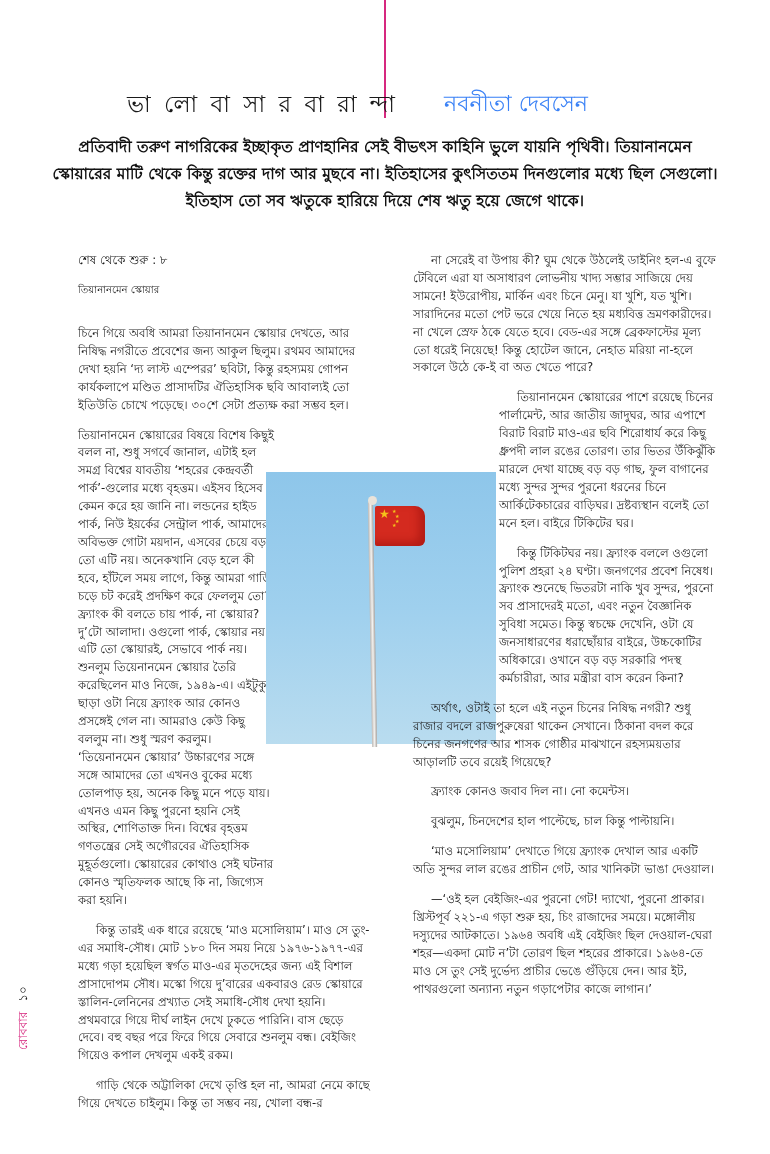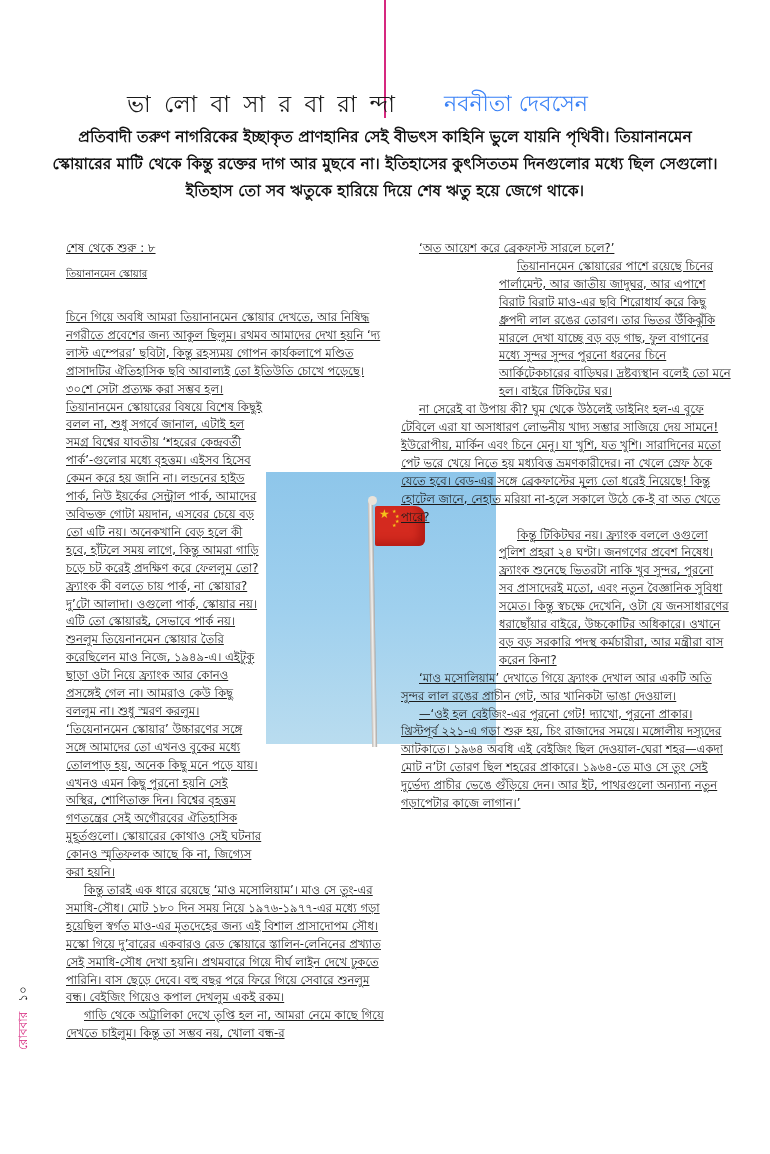--- a/index.html
+++ b/index.html
@@ -2,24 +2,24 @@
 <html><head>
 <meta charset="utf-8">
 <style>
   html, body { margin:0; padding:0; background:#ffffff; }
   body { width:770px; height:1154px; position:relative; overflow:hidden;
          font-family:"DejaVu Sans", sans-serif; color:#1a1a1a; }
   .top-rule { position:absolute; left:384px; top:0; width:2px; height:118px; background:#d6287f; }
   .header { position:absolute; top:86px; left:0; width:770px; height:36px; }
   .col-title { position:absolute; right:372px; top:0; font-size:23px; letter-spacing:3px; color:#1a1a1a; white-space:nowrap; }
   .author { position:absolute; left:398px; top:0; font-size:22px; color:#3b82f6; white-space:nowrap;margin-left:46px; }
-  .standfirst { position:absolute; top:124px; left:52px; width:666px; text-align:center;
+  .standfirst { position:absolute; top:134px; left:52px; width:666px; text-align:center;
                 font-size:15.5px; line-height:27px; font-weight:bold; color:#111; }
   .col { position:absolute; font-size:11.6px; line-height:17.9px; color:#1c1c1c; }
-  .col p { margin:0; text-indent:18px;text-decoration:underline; }
+  .col p { margin:12px; text-indent:18px; }
   .col p.noindent { text-indent:0; }
   .col-left { left:66px; top:239px; width:318px; }
   .col-right { left:401px; top:240px; width:330px; }
   .series { font-size:11.8px; line-height:18px; }
   .subhead { font-size:10px; line-height:18px; margin-top:8px !important; margin-bottom:26px !important; }
   .photo { position:absolute; left:266px; top:472px; width:230px; height:272px;
            background:linear-gradient(180deg,#8ec6ea 0%,#9fd0ee 50%,#b9dcef 100%); }
   .pole { position:absolute; left:104px; top:30px; width:5px; height:245px;
           background:linear-gradient(90deg,#bdb8b4,#f3f1ee,#a9a4a0); transform:skewX(1deg); }
   .finial { position:absolute; left:102px; top:24px; width:9px; height:9px; border-radius:50%; background:#e9e3da; }
@@ -59,24 +59,26 @@
   <div class="flag">
     <span class="star">★</span>
     <span class="star-s" style="left:17px;top:3px;">★</span>
     <span class="star-s" style="left:20px;top:8px;">★</span>
     <span class="star-s" style="left:20px;top:13px;">★</span>
     <span class="star-s" style="left:17px;top:17px;">★</span>
   </div>
 </div>
 
 <div class="col col-right">
-  <p>‘অত আয়েশ করে ব্রেকফাস্ট সারলে চলে?’</p>
+  <p>না সেরেই বা উপায় কী? ঘুম থেকে উঠলেই ডাইনিং হল-এ বুফে টেবিলে এরা যা অসাধারণ লোভনীয় খাদ্য সম্ভার সাজিয়ে দেয় সামনে! ইউরোপীয়, মার্কিন এবং চিনে মেনু। যা খুশি, যত খুশি। সারাদিনের মতো পেট ভরে খেয়ে নিতে হয় মধ্যবিত্ত ভ্রমণকারীদের। না খেলে স্রেফ ঠকে যেতে হবে। বেড-এর সঙ্গে ব্রেকফাস্টের মূল্য তো ধরেই নিয়েছে! কিন্তু হোটেল জানে, নেহাত মরিয়া না-হলে সকালে উঠে কে-ই বা অত খেতে পারে?</p>
   <p style="margin-left:98px;">তিয়ানানমেন স্কোয়ারের পাশে রয়েছে চিনের পার্লামেন্ট, আর জাতীয় জাদুঘর, আর এপাশে বিরাট বিরাট মাও-এর ছবি শিরোধার্য করে কিছু ধ্রুপদী লাল রঙের তোরণ। তার ভিতর উঁকিঝুঁকি মারলে দেখা যাচ্ছে বড় বড় গাছ, ফুল বাগানের মধ্যে সুন্দর সুন্দর পুরনো ধরনের চিনে আর্কিটেকচারের বাড়িঘর। দ্রষ্টব্যস্থান বলেই তো মনে হল। বাইরে টিকিটের ঘর।</p>
-  <p>না সেরেই বা উপায় কী? ঘুম থেকে উঠলেই ডাইনিং হল-এ বুফে টেবিলে এরা যা অসাধারণ লোভনীয় খাদ্য সম্ভার সাজিয়ে দেয় সামনে! ইউরোপীয়, মার্কিন এবং চিনে মেনু। যা খুশি, যত খুশি। সারাদিনের মতো পেট ভরে খেয়ে নিতে হয় মধ্যবিত্ত ভ্রমণকারীদের। না খেলে স্রেফ ঠকে যেতে হবে। বেড-এর সঙ্গে ব্রেকফাস্টের মূল্য তো ধরেই নিয়েছে! কিন্তু হোটেল জানে, নেহাত মরিয়া না-হলে সকালে উঠে কে-ই বা অত খেতে পারে?</p>
   <p style="margin-left:98px;">কিন্তু টিকিটঘর নয়। ফ্র্যাংক বললে ওগুলো পুলিশ প্রহরা ২৪ ঘণ্টা। জনগণের প্রবেশ নিষেধ। ফ্র্যাংক শুনেছে ভিতরটা নাকি খুব সুন্দর, পুরনো সব প্রাসাদেরই মতো, এবং নতুন বৈজ্ঞানিক সুবিধা সমেত। কিন্তু স্বচক্ষে দেখেনি, ওটা যে জনসাধারণের ধরাছোঁয়ার বাইরে, উচ্চকোটির অধিকারে। ওখানে বড় বড় সরকারি পদস্থ কর্মচারীরা, আর মন্ত্রীরা বাস করেন কিনা?</p>
+  <p>অর্থাৎ, ওটাই তা হলে এই নতুন চিনের নিষিদ্ধ নগরী? শুধু রাজার বদলে রাজপুরুষেরা থাকেন সেখানে। ঠিকানা বদল করে চিনের জনগণের আর শাসক গোষ্ঠীর মাঝখানে রহস্যময়তার আড়ালটি তবে রয়েই গিয়েছে?</p>
+  <p>ফ্র্যাংক কোনও জবাব দিল না। নো কমেন্টস।</p>
+  <p>বুঝলুম, চিনদেশের হাল পাল্টেছে, চাল কিন্তু পাল্টায়নি।</p>
   <p>‘মাও মসোলিয়াম’ দেখাতে গিয়ে ফ্র্যাংক দেখাল আর একটি অতি সুন্দর লাল রঙের প্রাচীন গেট, আর খানিকটা ভাঙা দেওয়াল।</p>
   <p>—‘ওই হল বেইজিং-এর পুরনো গেট! দ্যাখো, পুরনো প্রাকার। খ্রিস্টপূর্ব ২২১-এ গড়া শুরু হয়, চিং রাজাদের সময়ে। মঙ্গোলীয় দস্যুদের আটকাতে। ১৯৬৪ অবধি এই বেইজিং ছিল দেওয়াল-ঘেরা শহর—একদা মোট ন’টা তোরণ ছিল শহরের প্রাকারে। ১৯৬৪-তে মাও সে তুং সেই দুর্ভেদ্য প্রাচীর ভেঙে গুঁড়িয়ে দেন। আর ইট, পাথরগুলো অন্যান্য নতুন গড়াপেটার কাজে লাগান।’</p>
 </div>
 
 <div class="page-tag">
   <span class="mag">রোববার</span>
   <span class="pg">১০</span>
 </div>
 
 </body></html>

